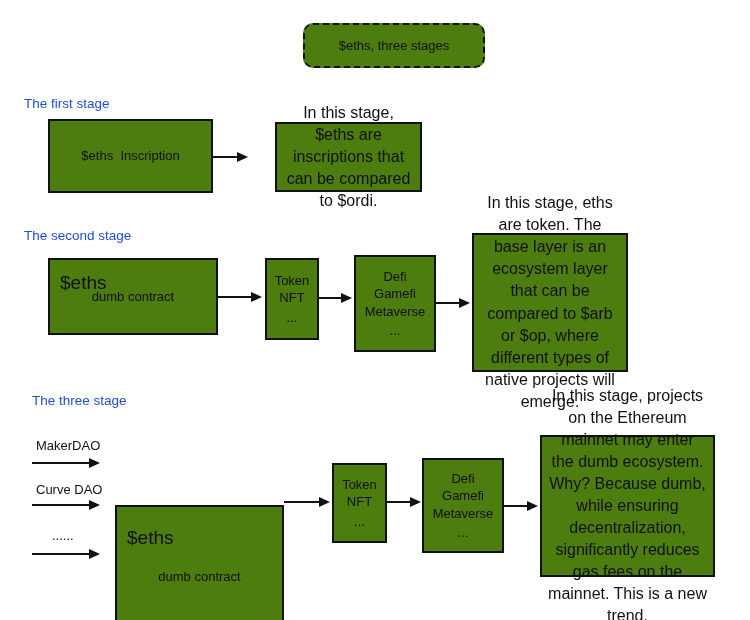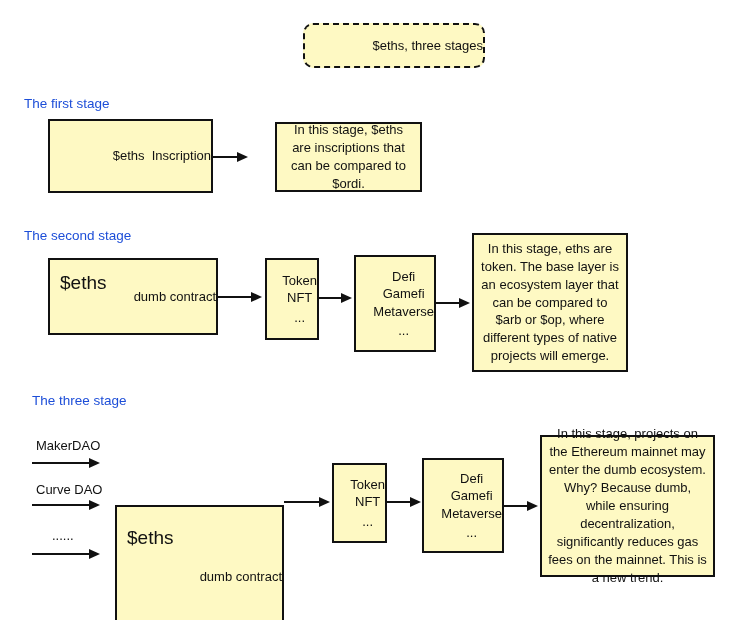--- a/index.html
+++ b/index.html
@@ -9,41 +9,41 @@
     height: 620px;
     background: #ffffff;
     color: #111111;
     font-family: "Liberation Sans", sans-serif;
     overflow: hidden;
   }
   .box {
     position: absolute;
     box-sizing: border-box;
     border: 2px solid #111111;
-    background: #fef9c3;
+    background: #4d7c0f;
     display: flex;
     align-items: center;
-    justify-content: flex-end;
+    justify-content: center;
     text-align: center;
     font-size: 13px;
     line-height: 1.32;
   }
   .box.thick { border-width: 2.5px; }
   .dashed-box {
     border: 2px dashed #111111;
     border-radius: 10px;
   }
   .heading {
     position: absolute;
     font-size: 13.5px;
     color: #1d4ed8;
     white-space: nowrap;
   }
   .para {
-    font-size: 13px;
+    font-size: 16px;
     line-height: 1.38;
     padding: 4px 6px;
   }
   .tagged { position: relative; }
   .corner-tag {
     position: absolute;
     top: 10px;
     left: 10px;
     font-size: 19px;
     text-align: left;

